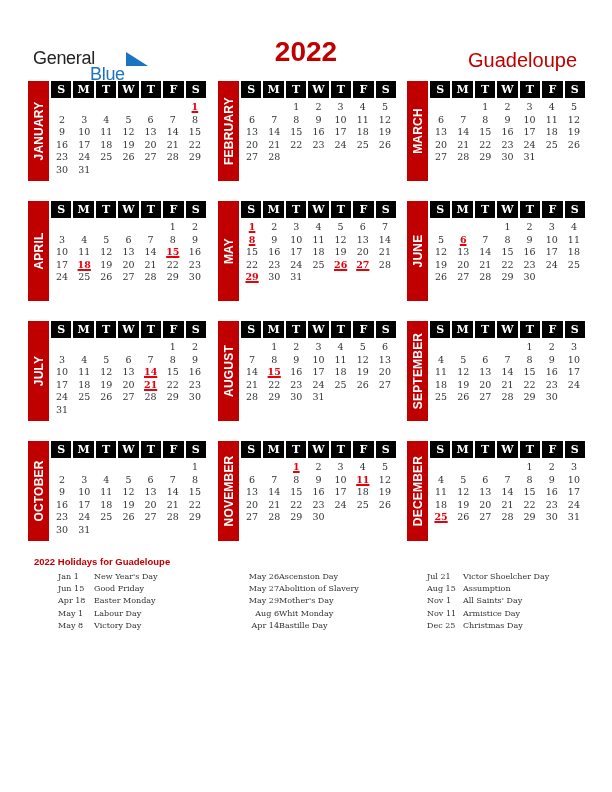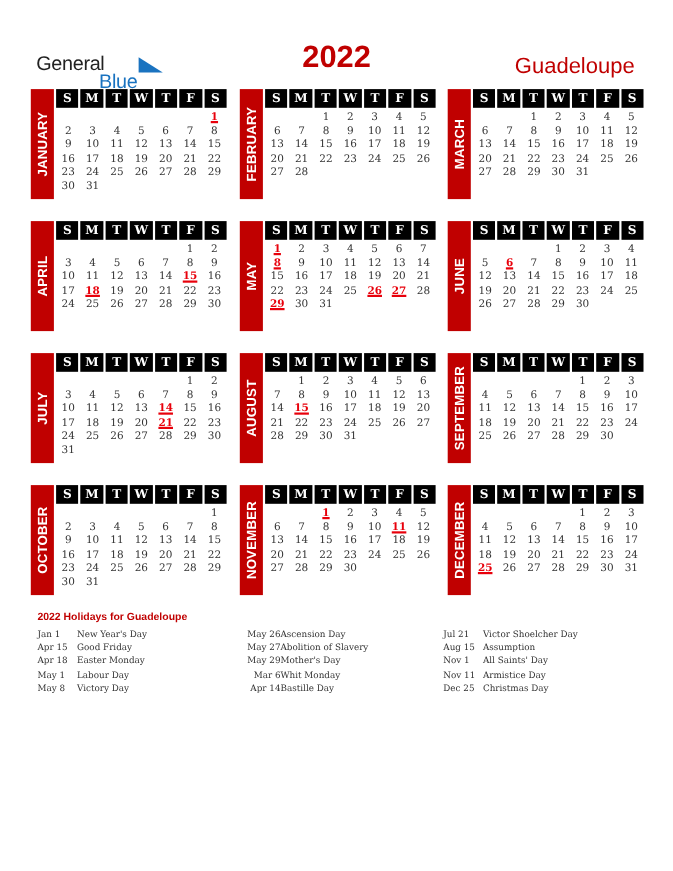--- a/index.html
+++ b/index.html
@@ -14,21 +14,21 @@
   .mbar { position:absolute; left:0; top:0; width:21px; height:100px; background:#c00000; }
   .mbar span { position:absolute; left:50%; top:50%; transform:translate(-50%,-50%) rotate(-90deg); color:#fff; font-family:"Liberation Sans", sans-serif; font-weight:bold; font-size:12px; white-space:nowrap; letter-spacing:0.2px; }
   .grid { position:absolute; left:23px; top:0; width:155px; }
   .hdr { display:flex; gap:2px; height:17px; }
   .hdr div { flex:1; background:#000; color:#fff; font-weight:bold; font-size:11px; text-align:center; line-height:17px; }
   .wk { display:flex; height:12.5px; margin-top:0; }
   .wk div { flex:1; text-align:center; font-size:9.5px; line-height:12.5px; color:#333; }
   .wk div.hol { color:#e8000b; font-weight:bold; text-decoration:underline; text-decoration-thickness:1.5px; }
   .days { margin-top:3px; }
   .htitle { position:absolute; left:34px; top:556px; font-family:"Liberation Sans", sans-serif; font-weight:bold; font-size:9.5px; color:#c00000; }
-  .hcol { position:absolute; top:571px; }
+  .hcol { position:absolute; top:571px;margin-left:24px; }
   .hrow { display:flex; height:12.2px; font-size:8px; color:#333; line-height:12.2px; }
   .hrow .d { width:36px; }
 </style>
 </head>
 <body>
 
 <div class="logo">
   <span class="g">General</span>
   <span class="b">Blue</span>
   <span class="tri"></span>
@@ -823,21 +823,21 @@
   </div>
 
 <div class="htitle">2022 Holidays for Guadeloupe</div>
 <div id="hcols">
     <div class="hcol" style="left: 34px;">
       <div class="hrow">
         <span class="d">Jan 1</span>
         <span>New Year's Day</span>
       </div>
       <div class="hrow">
-        <span class="d">Apr 15</span>
+        <span class="d">Jun 15</span>
         <span>Good Friday</span>
       </div>
       <div class="hrow">
         <span class="d">Apr 18</span>
         <span>Easter Monday</span>
       </div>
       <div class="hrow">
         <span class="d">May 1</span>
         <span>Labour Day</span>
       </div>
@@ -853,21 +853,21 @@
       </div>
       <div class="hrow">
         <span class="d">May 27</span>
         <span>Abolition of Slavery</span>
       </div>
       <div class="hrow">
         <span class="d">May 29</span>
         <span>Mother's Day</span>
       </div>
       <div class="hrow">
-        <span class="d">Mar 6</span>
+        <span class="d">Aug 6</span>
         <span>Whit Monday</span>
       </div>
       <div class="hrow">
         <span class="d">Apr 14</span>
         <span>Bastille Day</span>
       </div>
     </div>
     <div class="hcol" style="left: 403px;">
       <div class="hrow">
         <span class="d">Jul 21</span>

